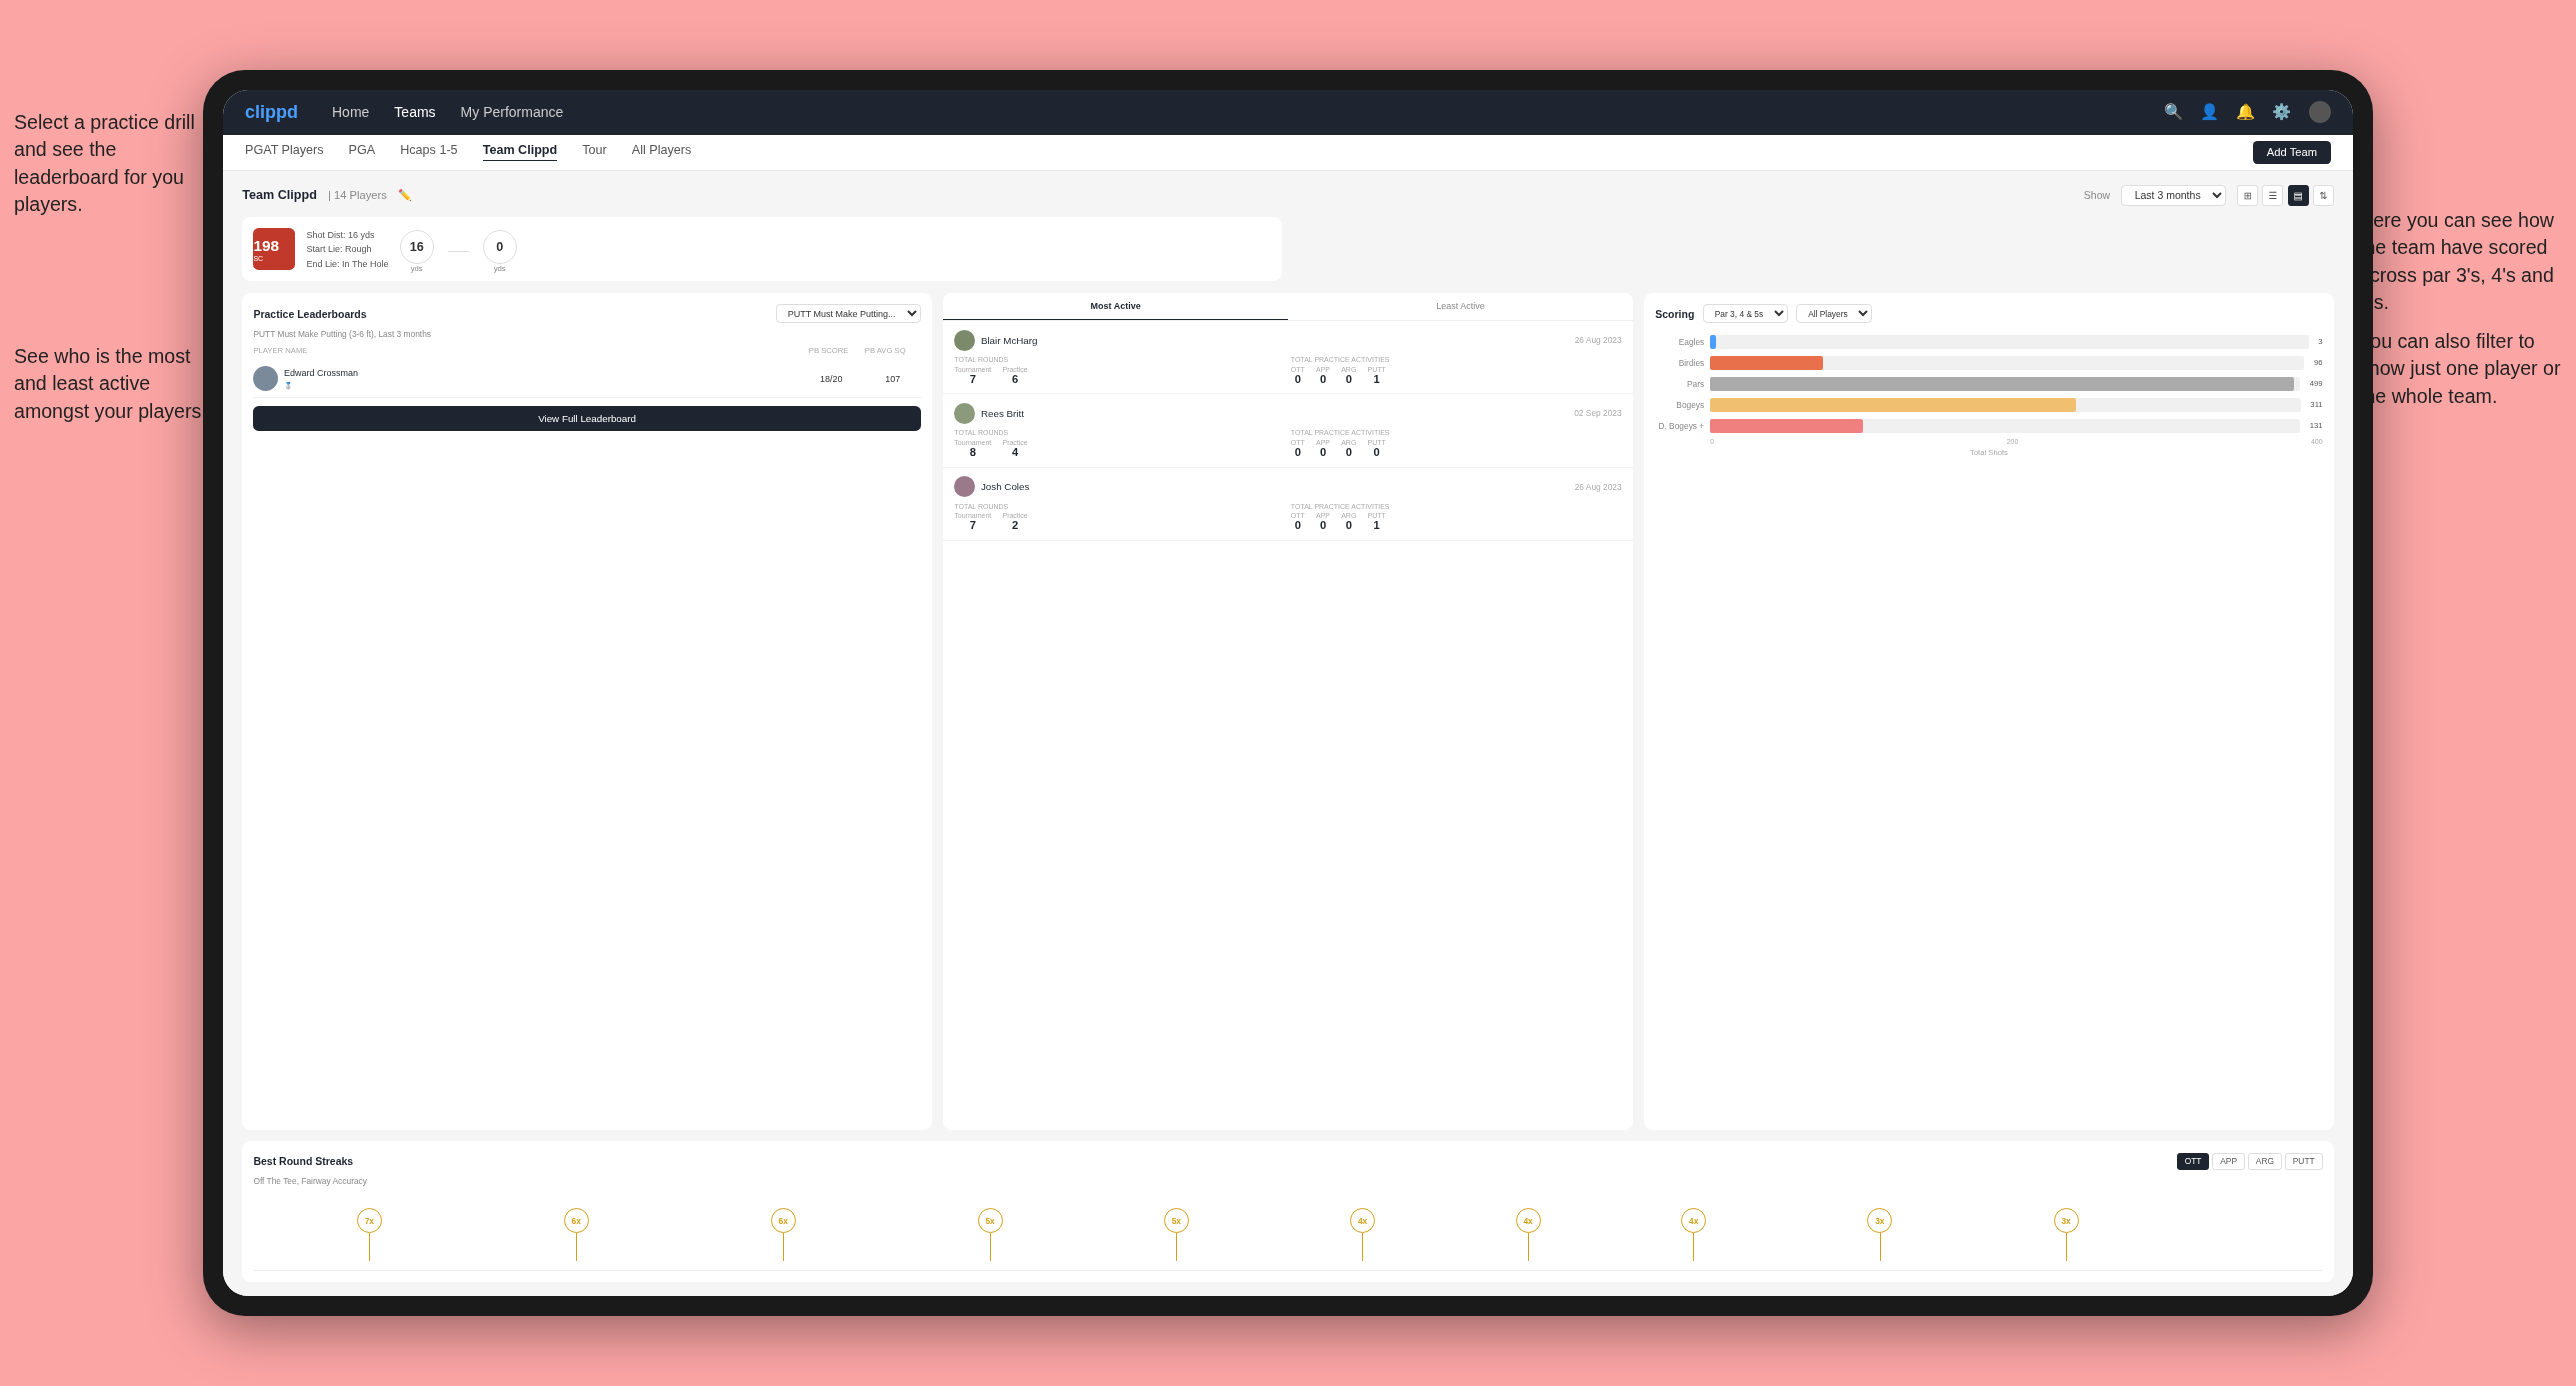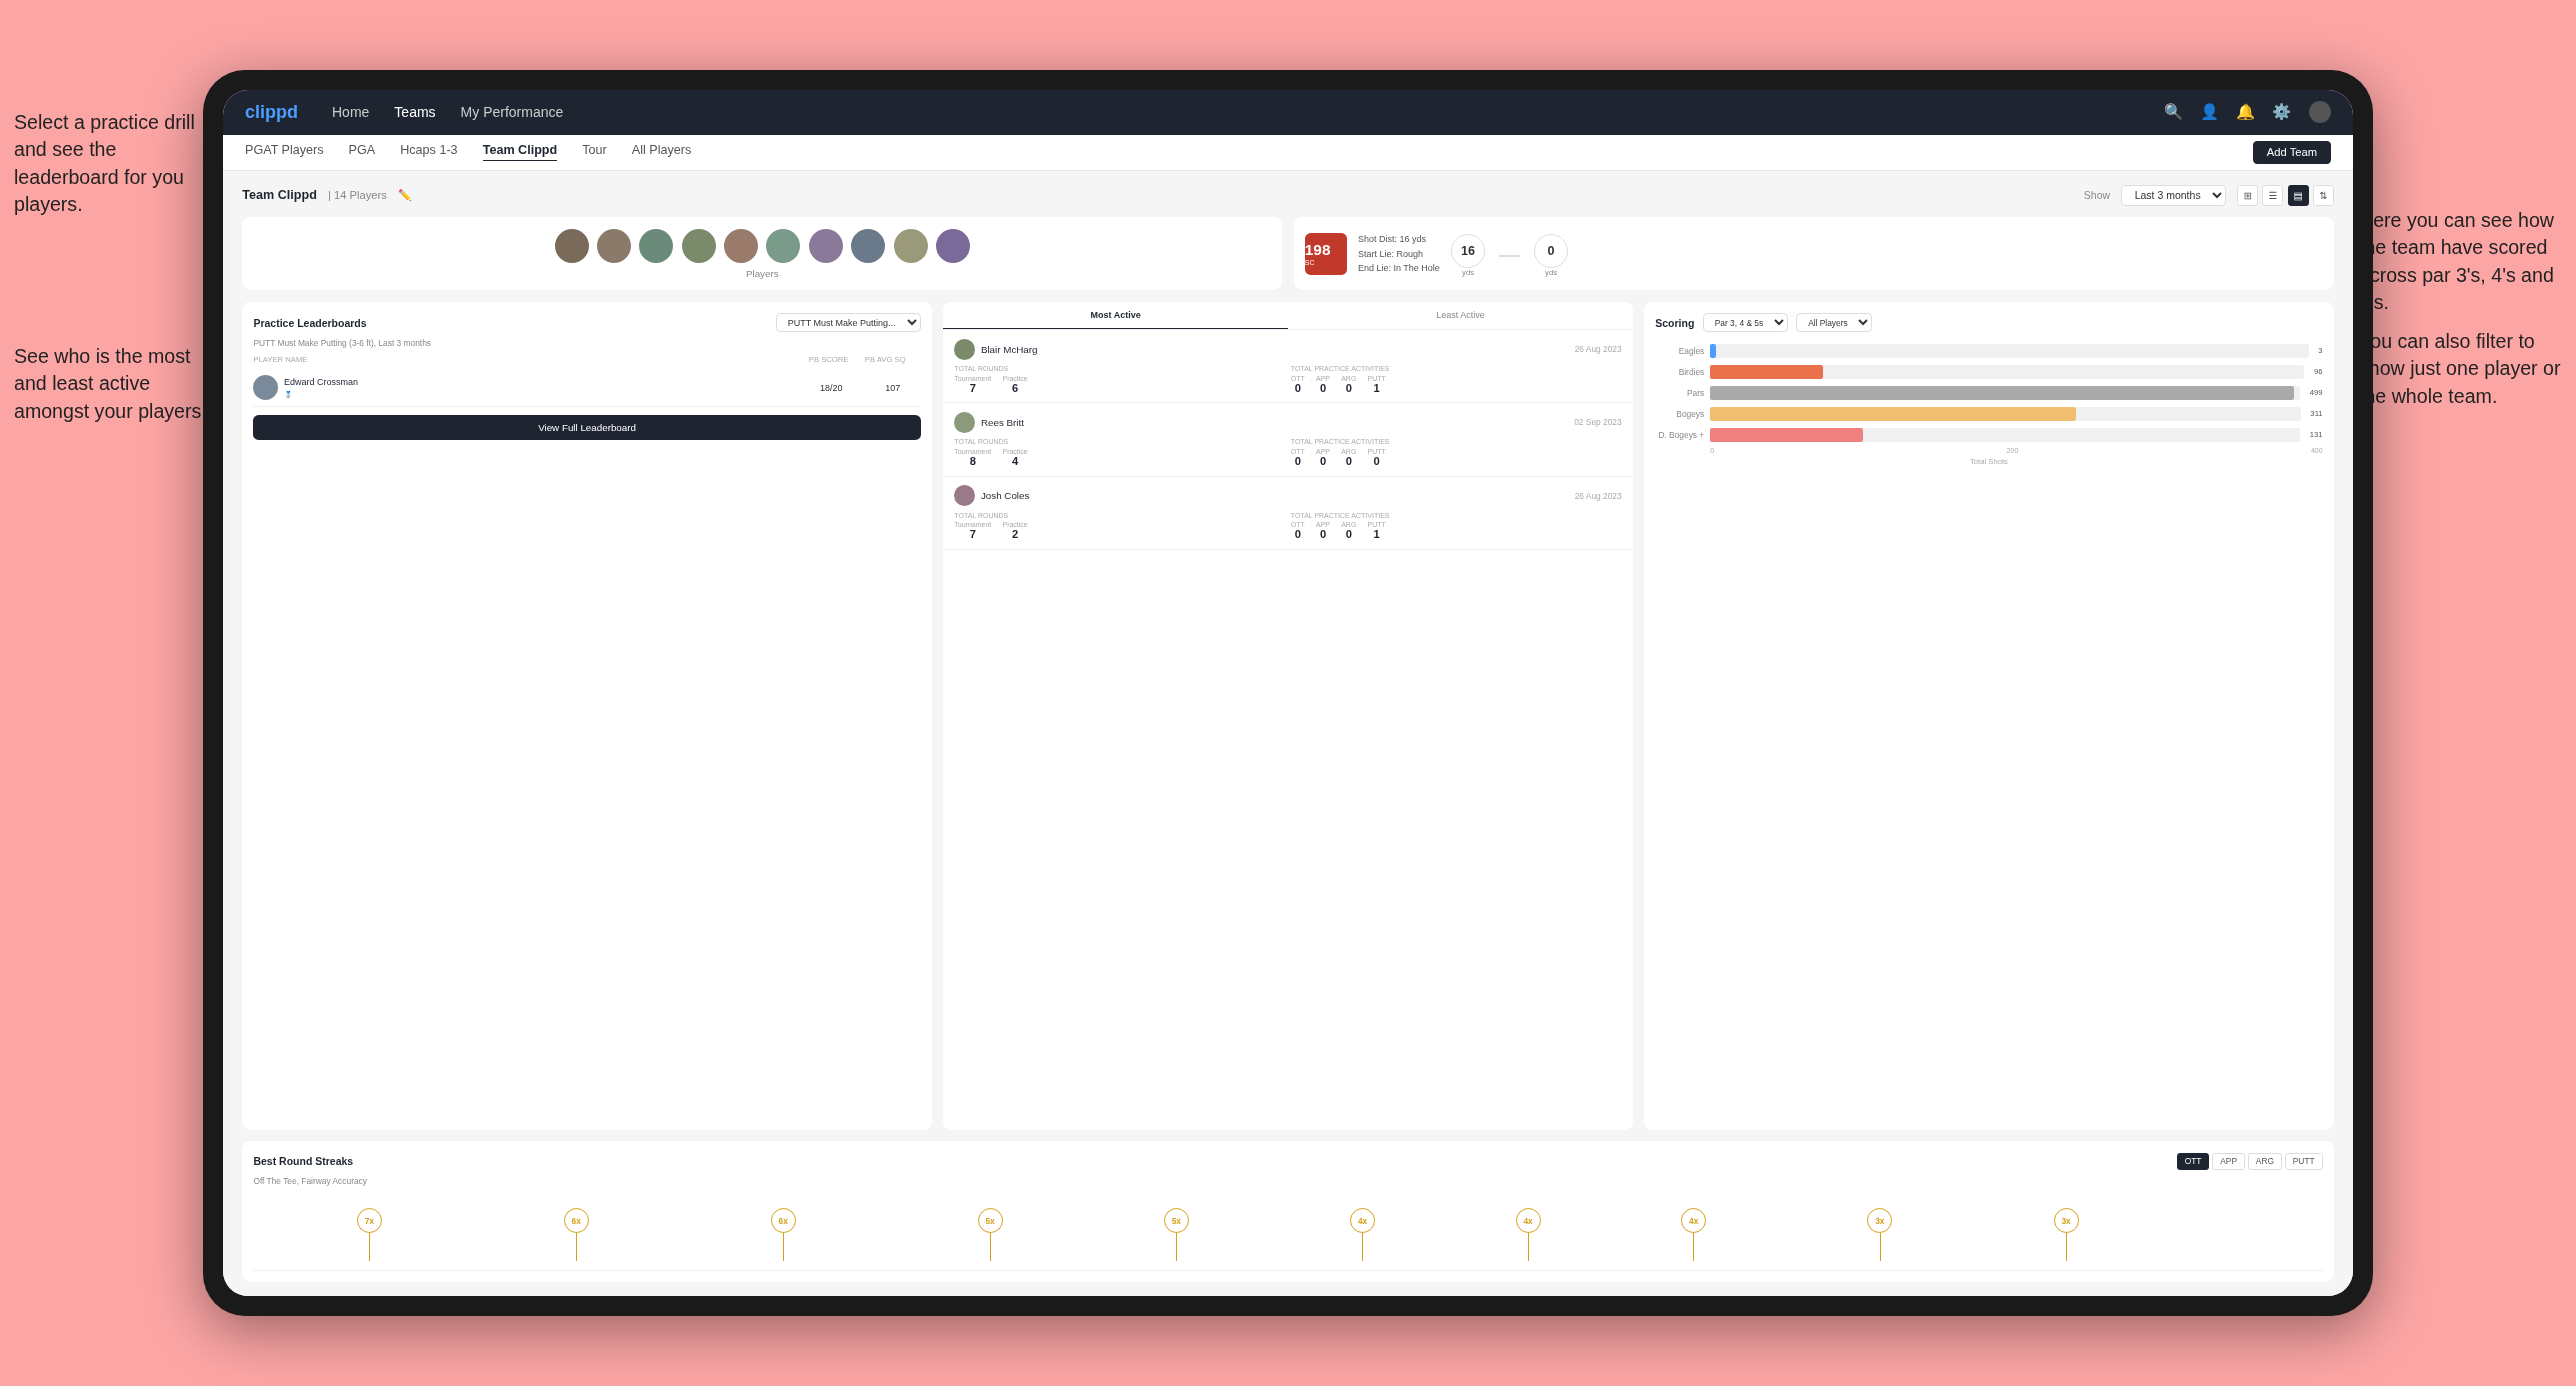--- a/index.html
+++ b/index.html
@@ -675,21 +675,21 @@
           <span class="navbar-icon">🔔</span>
           <span class="navbar-icon">⚙️</span>
           <span class="avatar-circle"></span>
         </div>
       </div>
 
       <div class="subnav">
         <div class="subnav-links">
           <span class="subnav-link">PGAT Players</span>
           <span class="subnav-link">PGA</span>
-          <span class="subnav-link">Hcaps 1-3</span>
+          <span class="subnav-link">Hcaps 1-5</span>
           <span class="subnav-link active">Team Clippd</span>
           <span class="subnav-link">Tour</span>
           <span class="subnav-link">All Players</span>
         </div>
         <button class="add-team-btn">Add Team</button>
       </div>
 
       <div class="main-content">
 
         <div class="team-header">
@@ -707,35 +707,20 @@
               <button class="view-icon-btn">⊞</button>
               <button class="view-icon-btn">☰</button>
               <button class="view-icon-btn active">▤</button>
               <button class="view-icon-btn">⇅</button>
             </div>
           </div>
         </div>
 
         <div style="display:grid; grid-template-columns:1fr 1fr; gap:11.2px;">
 
-          <div class="card players-card">
-            <div class="players-row">
-              <div class="player-avatar" style="background:#7a6a5a;"></div>
-              <div class="player-avatar" style="background:#8a7a6a;"></div>
-              <div class="player-avatar" style="background:#6a8a7a;"></div>
-              <div class="player-avatar" style="background:#7a8a6a;"></div>
-              <div class="player-avatar" style="background:#9a7a6a;"></div>
-              <div class="player-avatar" style="background:#7a9a8a;"></div>
-              <div class="player-avatar" style="background:#8a7a9a;"></div>
-              <div class="player-avatar" style="background:#6a7a8a;"></div>
-              <div class="player-avatar" style="background:#9a9a7a;"></div>
-              <div class="player-avatar" style="background:#7a6a9a;"></div>
-            </div>
-            <div class="players-label">Players</div>
-          </div>
 
           <div class="card shot-card">
             <div class="shot-thumb">
               <span class="shot-num">198</span>
               <span class="shot-label-sm">SC</span>
             </div>
             <div class="shot-details">
               <div>Shot Dist: 16 yds</div>
               <div>Start Lie: Rough</div>
               <div>End Lie: In The Hole</div>

